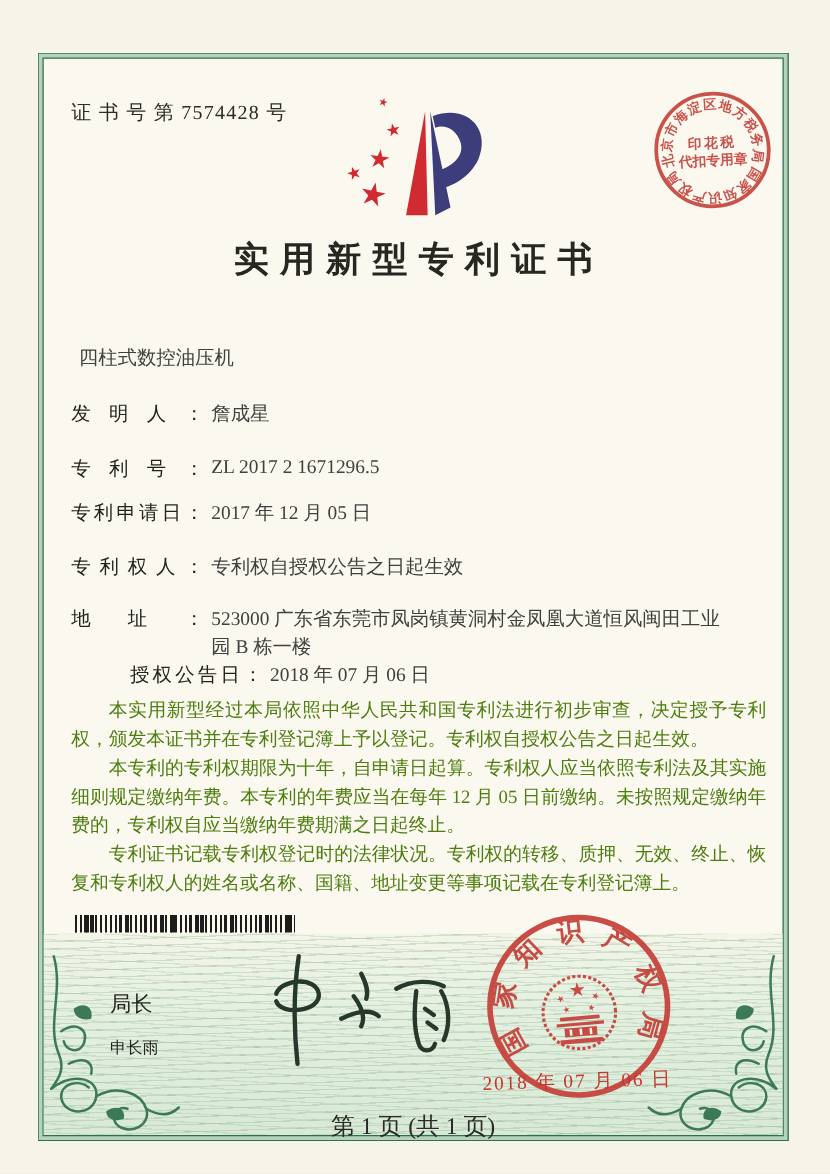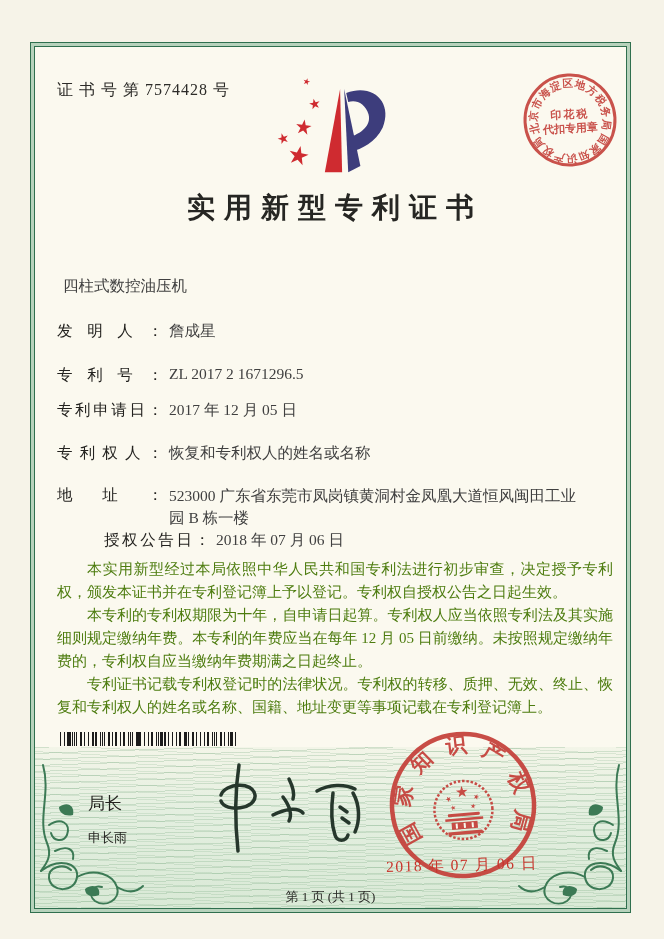--- a/index.html
+++ b/index.html
@@ -58,21 +58,21 @@
   .signer-title{ position:absolute; left:88px; top:792px; font-size:17px; color:#23221f; }
   .signer-name { position:absolute; left:88px; top:829px; font-size:13px; color:#23221f; }
   .signature{ position:absolute; left:205px; top:757px; width:160px; height:102px; }
   .seal{ position:absolute; left:384px; top:726px; width:158px; height:158px; transform:rotate(-5deg); opacity:.93; }
   .seal-date{
     position:absolute; left:386px; top:855px; font-size:15.5px;
     color:#c8352c; letter-spacing:1.5px; transform:rotate(-1.5deg);
   }
   .footer{
     position:absolute; left:30px; top:888px; width:601px;
-    text-align:center; font-size:13px; color:#2a2a27;
+    text-align:center; font-size:19px; color:#2a2a27;
   }
   .ornament{ position:absolute; width:112px; height:148px; }
   .ornament.left{ left:33px; top:763px; }
   .ornament.right{ left:517px; top:763px; transform:scaleX(-1); }
   .hidden-defs{ position:absolute; width:0; height:0; overflow:hidden; }
 </style>
 </head>
 <body>
 
 <div class="page">
@@ -134,21 +134,21 @@
   <div class="field-row" style="top:365px">
     <span class="lbl">专利号：</span>
     <span class="val">ZL 2017 2 1671296.5</span>
   </div>
   <div class="field-row" style="top:400px">
     <span class="lbl">专利申请日：</span>
     <span class="val">2017 年 12 月 05 日</span>
   </div>
   <div class="field-row" style="top:443px">
     <span class="lbl">专利权人：</span>
-    <span class="val">恢复和专利权人的姓名或名称</span>
+    <span class="val">专利权自授权公告之日起生效</span>
   </div>
   <div class="field-row" style="top:485px">
     <span class="lbl">地址：</span>
     <span class="val wrap">523000 广东省东莞市凤岗镇黄洞村金凤凰大道恒风闽田工业园 B 栋一楼</span>
   </div>
   <div class="field-row row-grant" style="top:530px">
     <span class="pair">
       <span class="lbl">授权公告日：</span>
       <span class="val">2018 年 07 月 06 日</span>
     </span>

